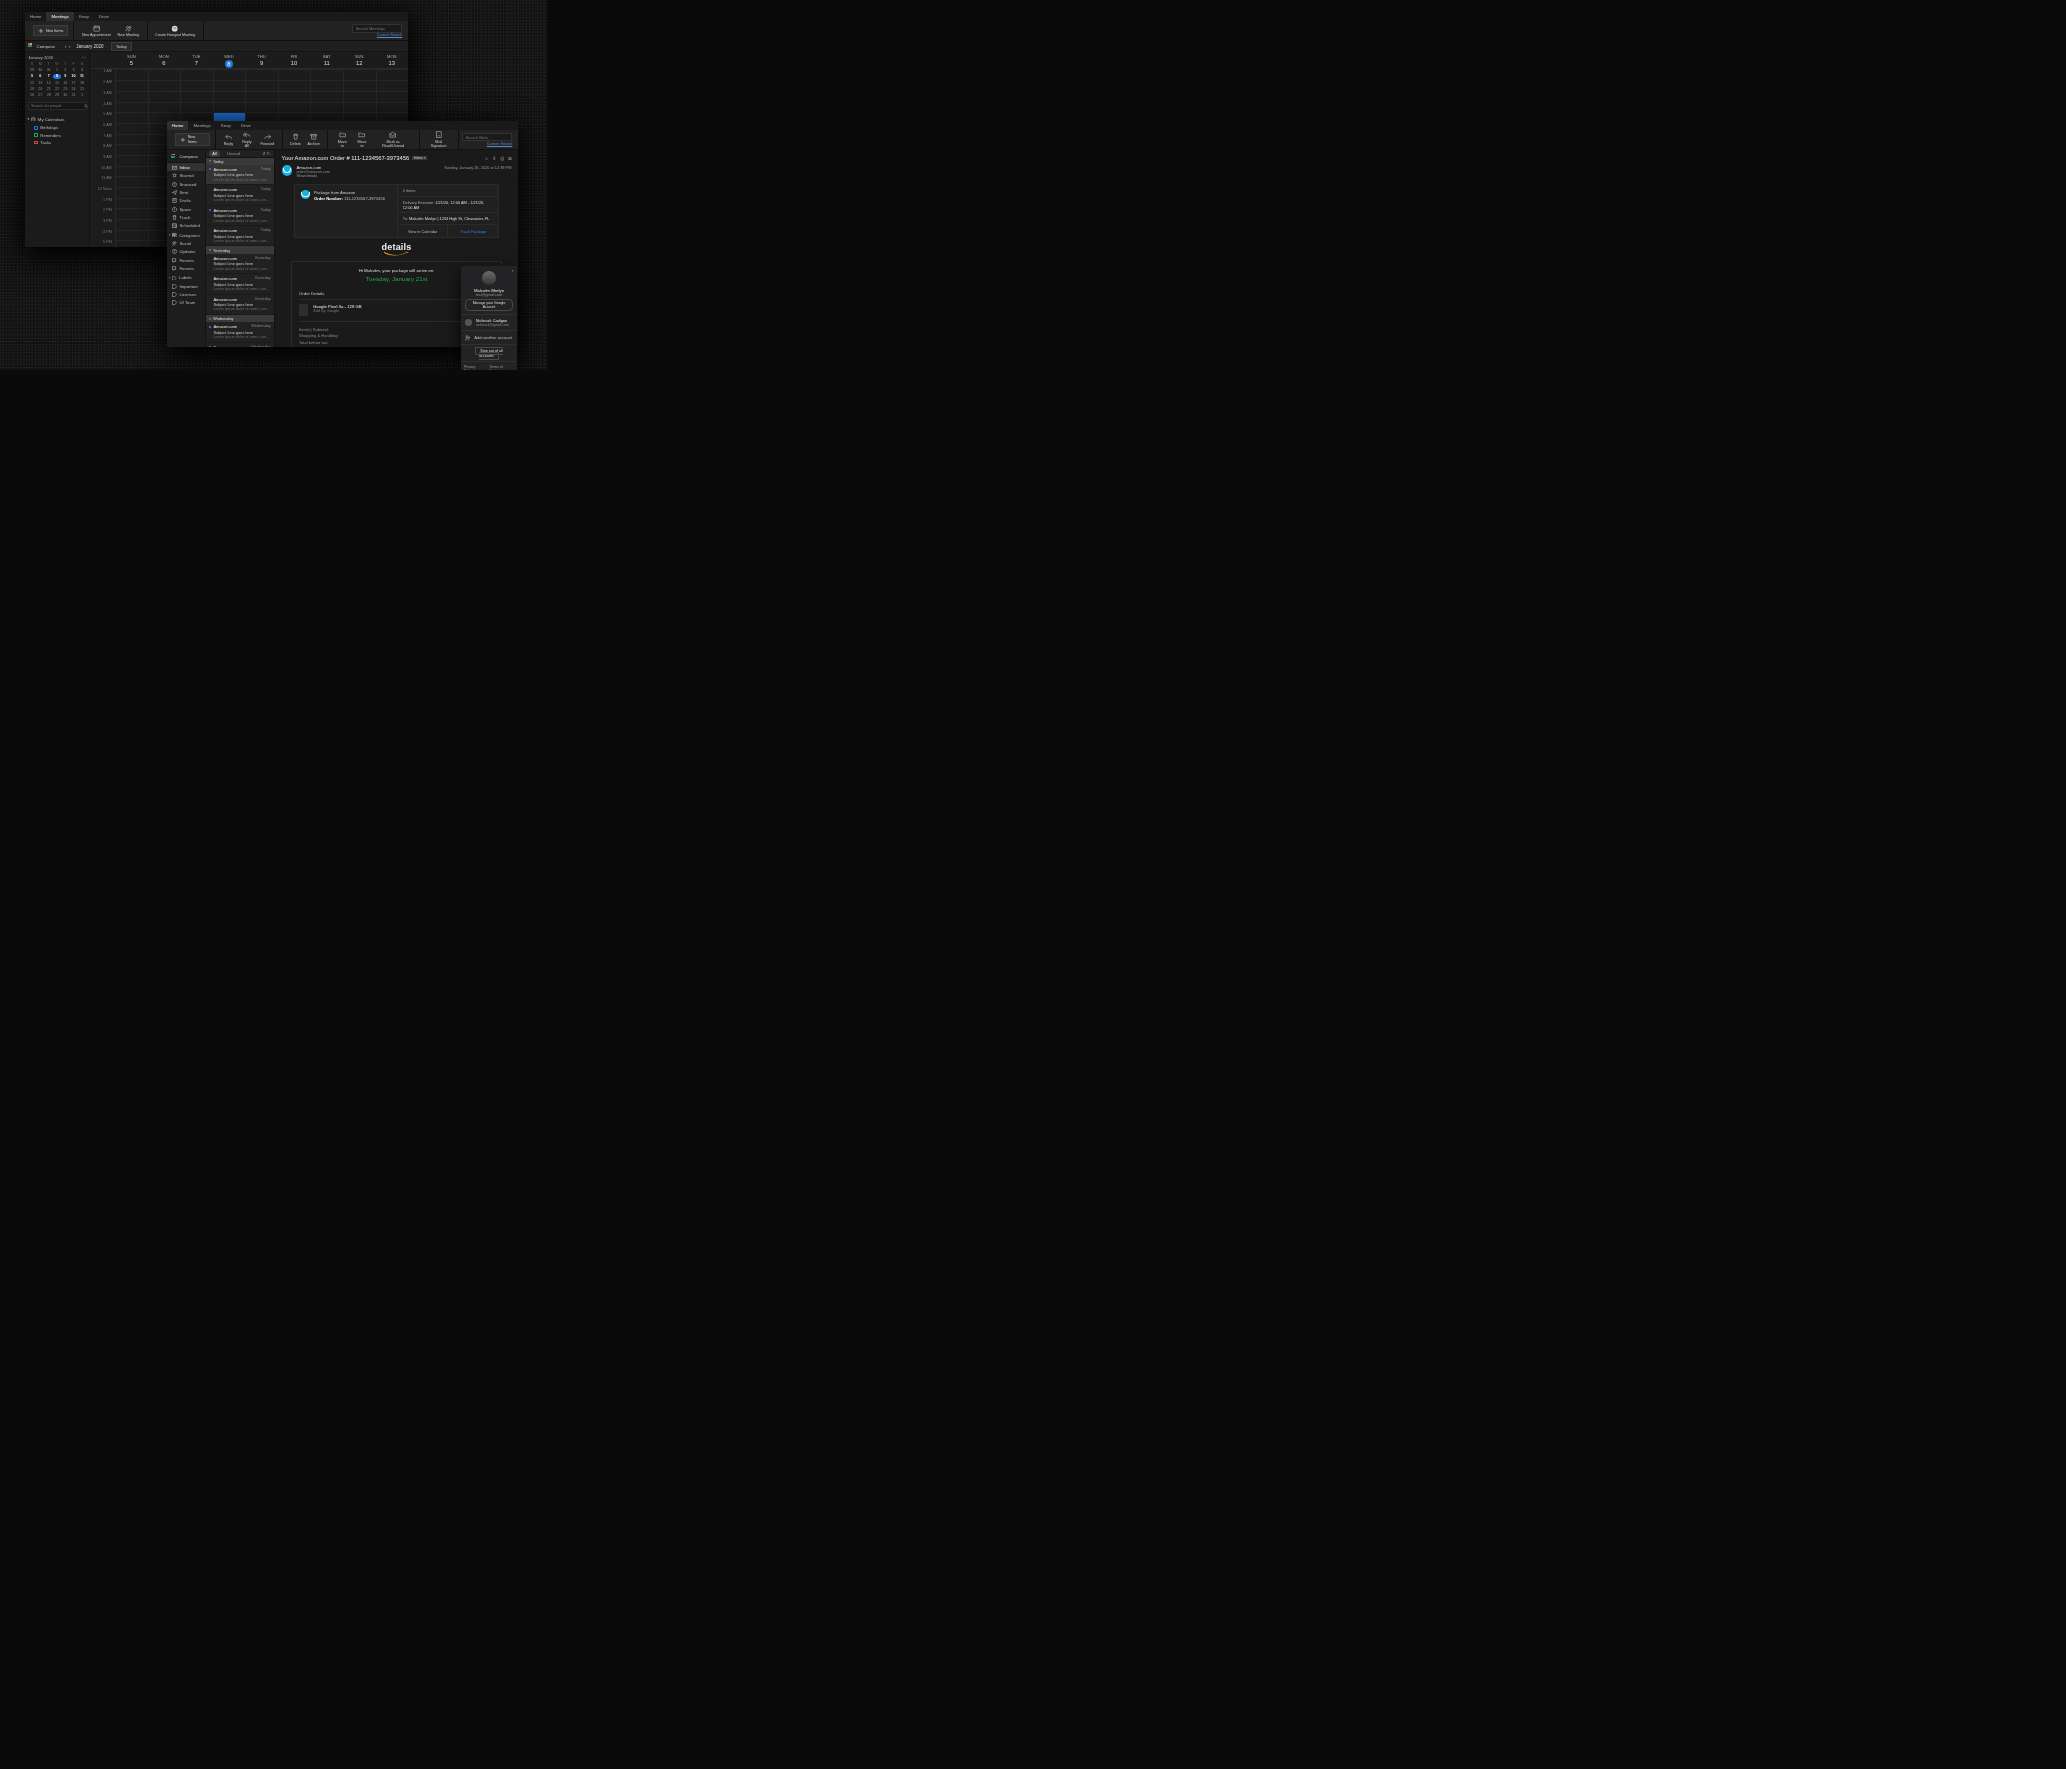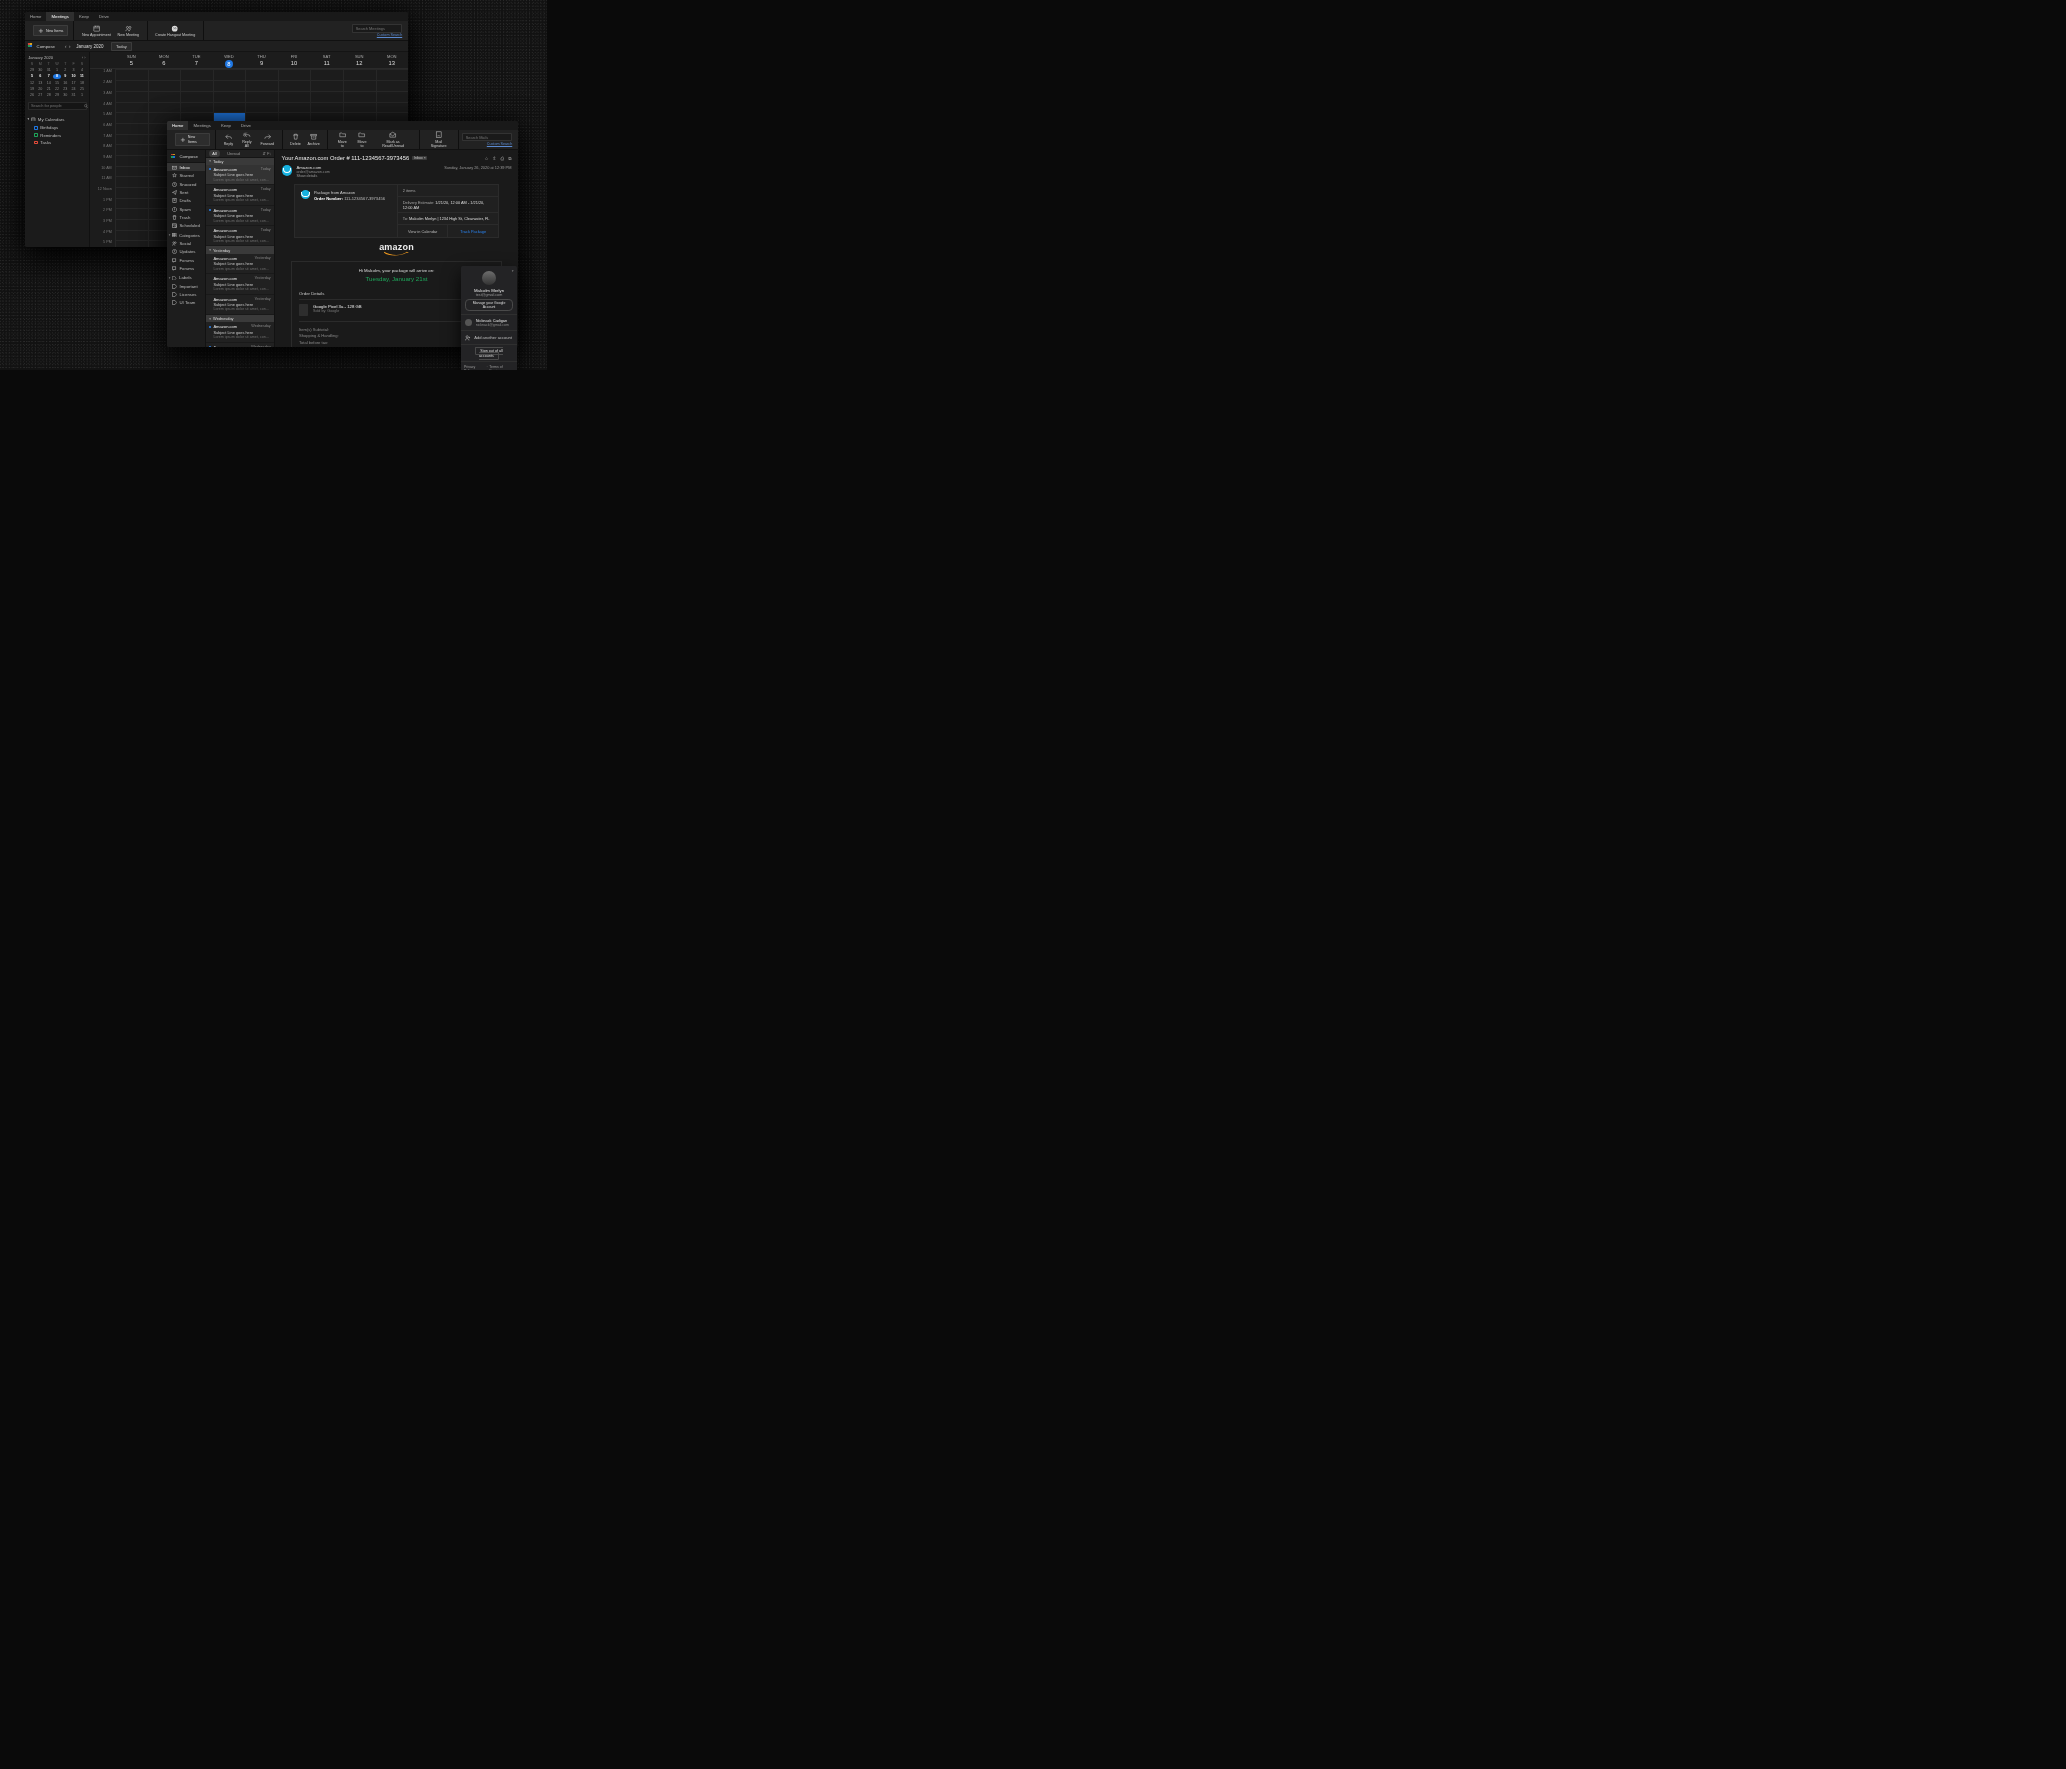--- a/index.html
+++ b/index.html
@@ -924,21 +924,21 @@
           <div class="row"><span>Delivery Estimate:</span> <b>1/21/20, 12:00 AM - 1/21/20, 12:00 AM</b></div>
           <div class="row"><span>To:</span> <b>Malcolm Merlyn  |  1234 High St, Clearwater, FL</b></div>
           <div class="card-actions">
             <div class="vc">View in Calendar</div>
             <div class="tp">Track Package</div>
           </div>
         </div>
       </div>
 
       <div class="amz-logo">
-        <div class="t">amazon</div>
+        <div class="t">details</div>
         <svg width="29" height="5" viewBox="0 0 70 12">
             <path d="M5 2c15 10 45 10 55 0l5 3-6-1c-14 9-44 9-54 0z" fill="#f29b1e"></path>
           </svg>
       </div>
 
       <div class="ebox">
         <div class="egreet">Hi Malcolm, your package will arrive on:</div>
         <div class="edate">Tuesday, January 21st</div>
         <div class="odetails">
           <div>Order Details</div>

